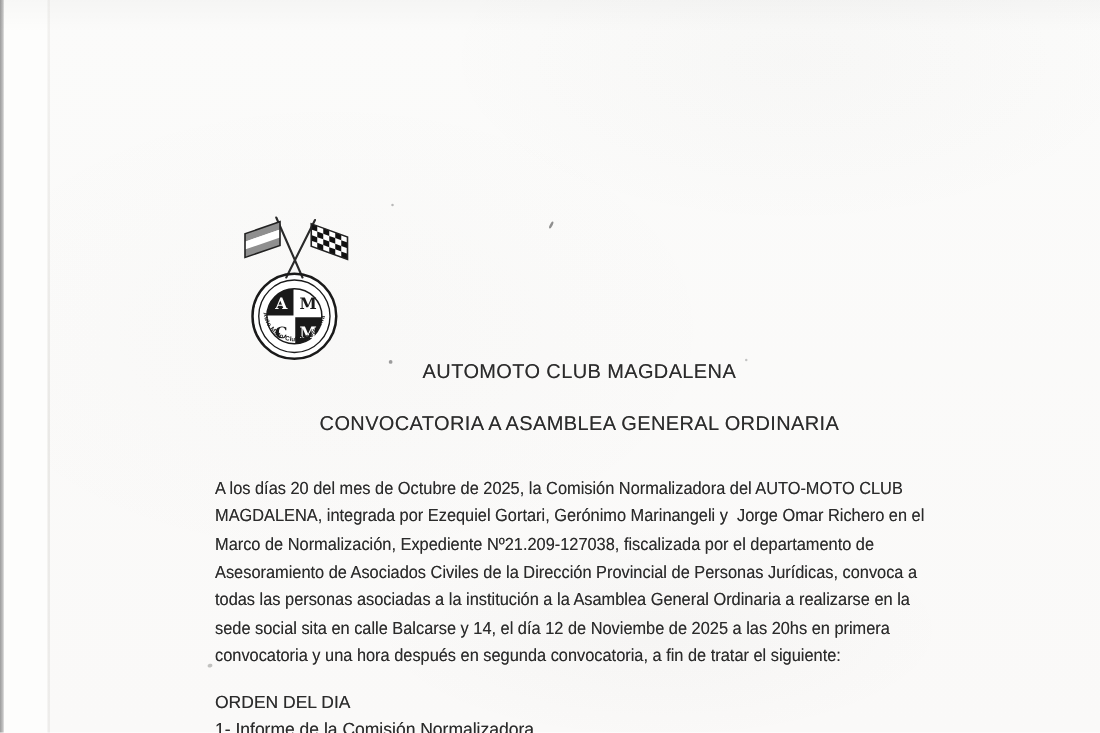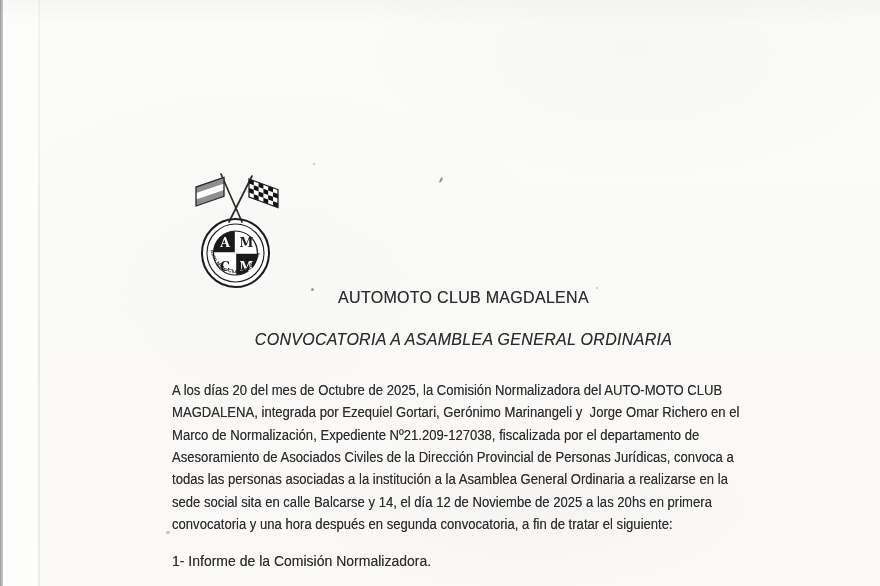--- a/index.html
+++ b/index.html
@@ -42,21 +42,21 @@
     text-shadow: 0 0 0.5px rgba(43,43,43,0.55);
   }
   .title-line {
     position: absolute; left: 172px; width: 583px;
     text-align: center;
     font-size: 16px;
     letter-spacing: 0.3px;
     white-space: pre;
   }
   .doc-title { top: 289px; }
-  .doc-subtitle { top: 331px; font-style: italic; }
+  .doc-subtitle { top: 331px; }
   .para {
     position: absolute; left: 172px; top: 379px;
     font-size: 14px;
     line-height: 22.35px;
     transform: scaleX(0.935);
     transform-origin: 0 0;
   }
   .para-line { white-space: pre; }
   .agenda {
     position: absolute; left: 172px; top: 550px;
@@ -159,16 +159,17 @@
     <div class="para-line">A los días 20 del mes de Octubre de 2025, la Comisión Normalizadora del AUTO-MOTO CLUB</div>
     <div class="para-line">MAGDALENA, integrada por Ezequiel Gortari, Gerónimo Marinangeli y  Jorge Omar Richero en el</div>
     <div class="para-line">Marco de Normalización, Expediente Nº21.209-127038, fiscalizada por el departamento de</div>
     <div class="para-line">Asesoramiento de Asociados Civiles de la Dirección Provincial de Personas Jurídicas, convoca a</div>
     <div class="para-line">todas las personas asociadas a la institución a la Asamblea General Ordinaria a realizarse en la</div>
     <div class="para-line">sede social sita en calle Balcarse y 14, el día 12 de Noviembe de 2025 a las 20hs en primera</div>
     <div class="para-line">convocatoria y una hora después en segunda convocatoria, a fin de tratar el siguiente:</div>
   </div>
 
   <div class="agenda doc-text">
+    <div>ORDEN DEL DIA</div>
     <div>1- Informe de la Comisión Normalizadora.</div>
   </div>
 
 </div>
 
 </body></html>

